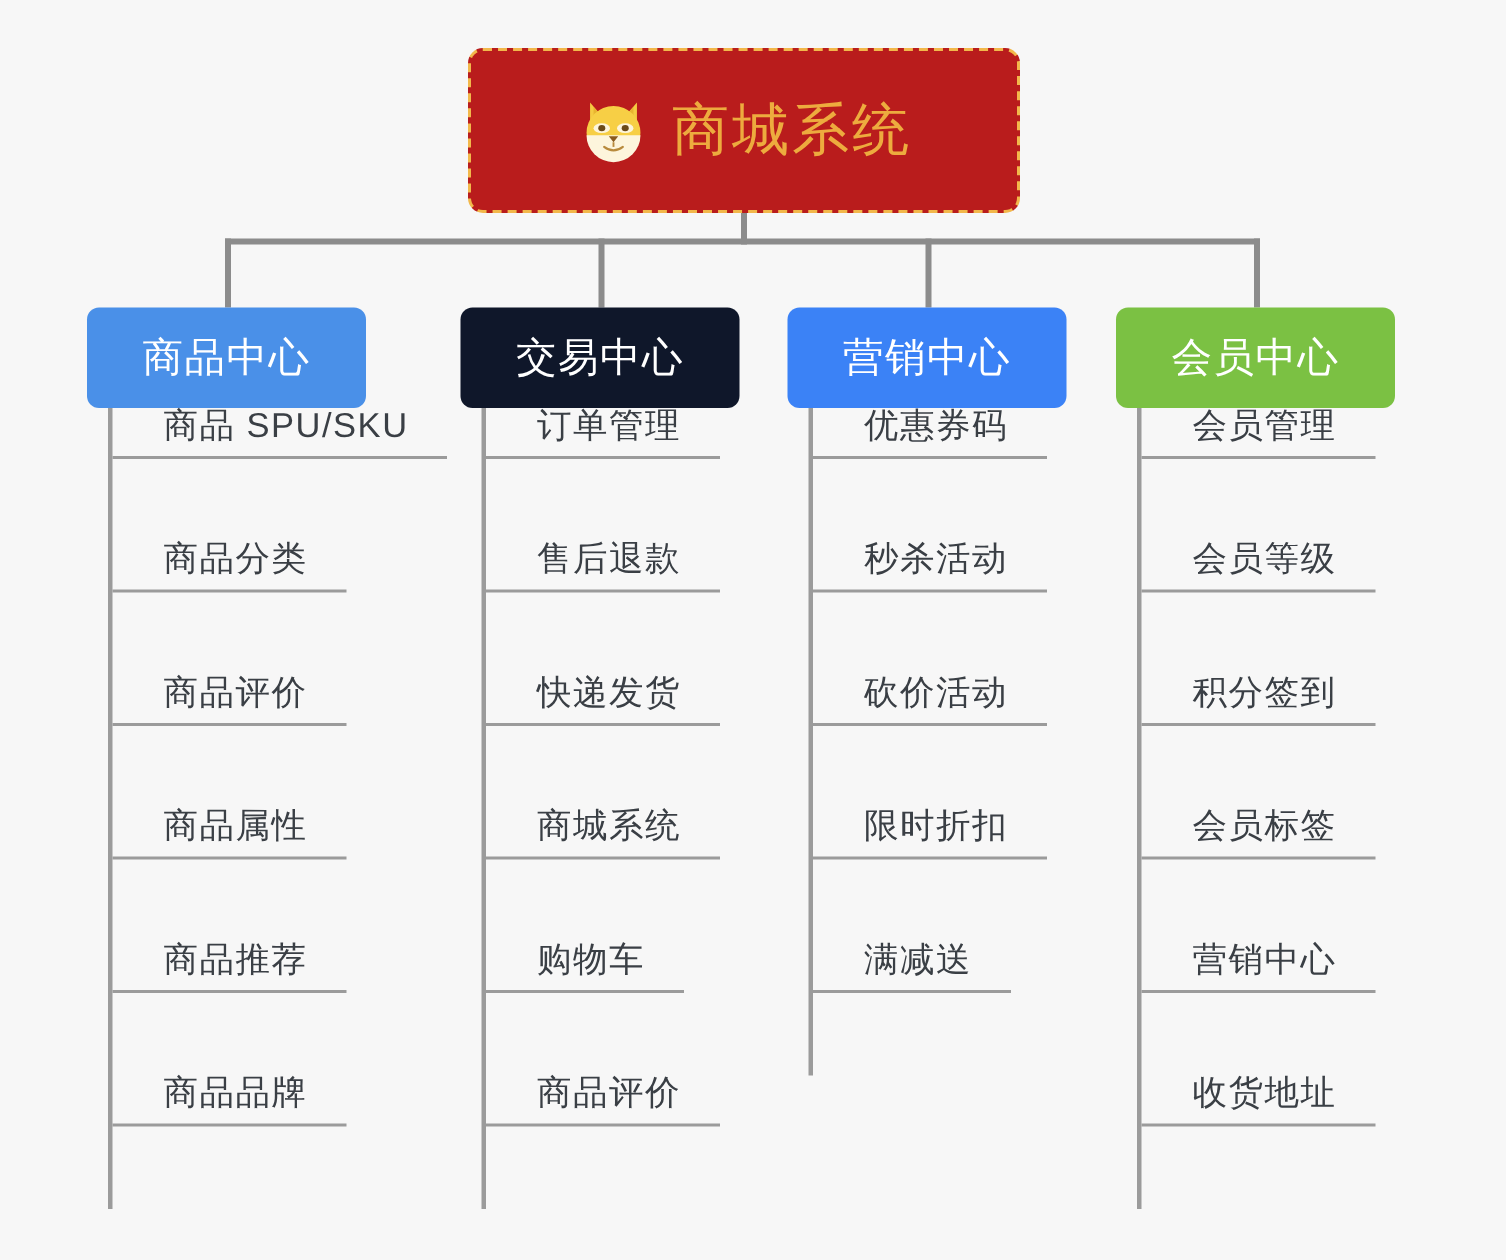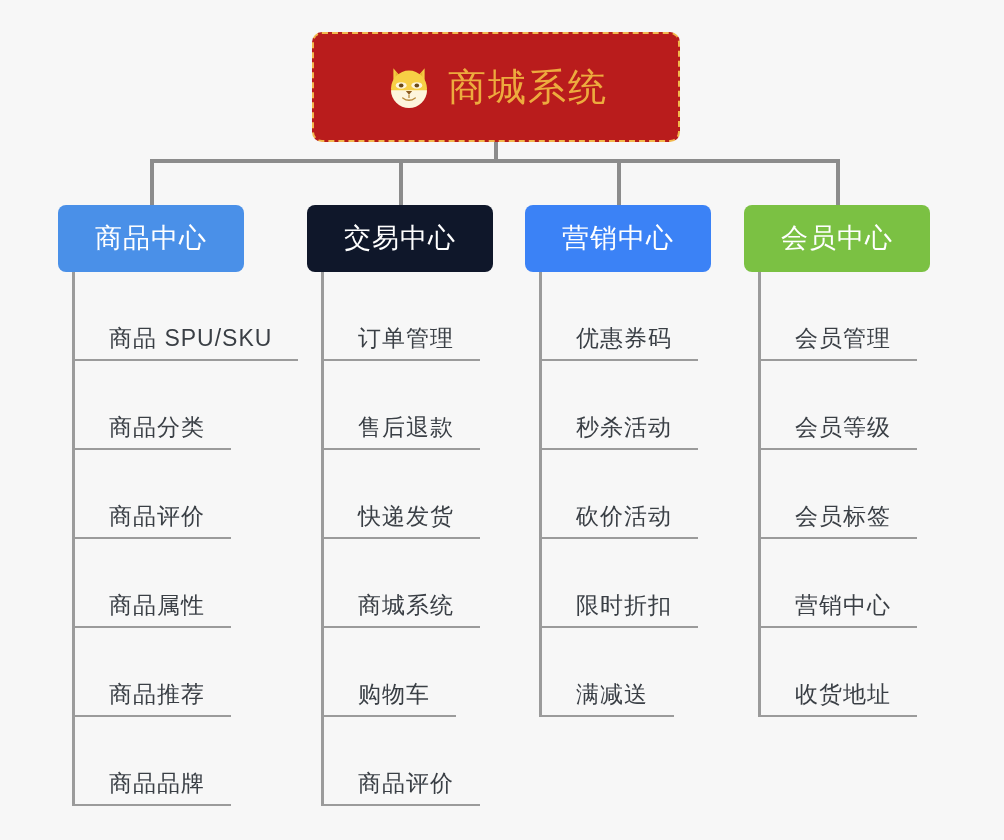--- a/index.html
+++ b/index.html
@@ -60,21 +60,21 @@
   
   .leaf-col {
     position: absolute;
     top: 272px;
     border-left: 3px solid #9b9b9b;
   }
   .leaf-item {
     position: relative;
     height: 89px;
     display: flex;
-    align-items: flex-end;
+    align-items: flex-start;
     padding-left: 34px;
   }
   .leaf-label {
     font-size: 23px;
     color: #3a3f45;
     line-height: 1;
     padding-bottom: 9px;
     border-bottom: 2px solid #9b9b9b;
     white-space: nowrap;
     letter-spacing: 1px;
@@ -187,20 +187,23 @@
       </div>
     </div>
   <div class="leaf-col" style="left:758px">
       <div class="leaf-item">
         <span class="leaf-label">会员管理</span>
       </div>
       <div class="leaf-item">
         <span class="leaf-label">会员等级</span>
       </div>
       <div class="leaf-item">
+        <span class="leaf-label">积分签到</span>
+      </div>
+      <div class="leaf-item">
         <span class="leaf-label">会员标签</span>
       </div>
       <div class="leaf-item">
         <span class="leaf-label">营销中心</span>
       </div>
       <div class="leaf-item">
         <span class="leaf-label">收货地址</span>
       </div>
     </div>
 

